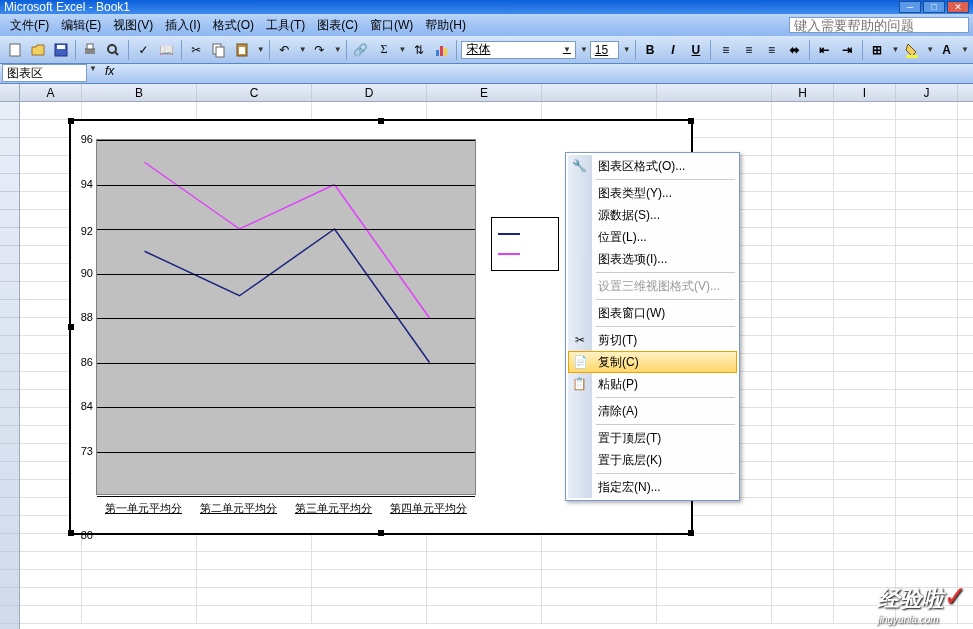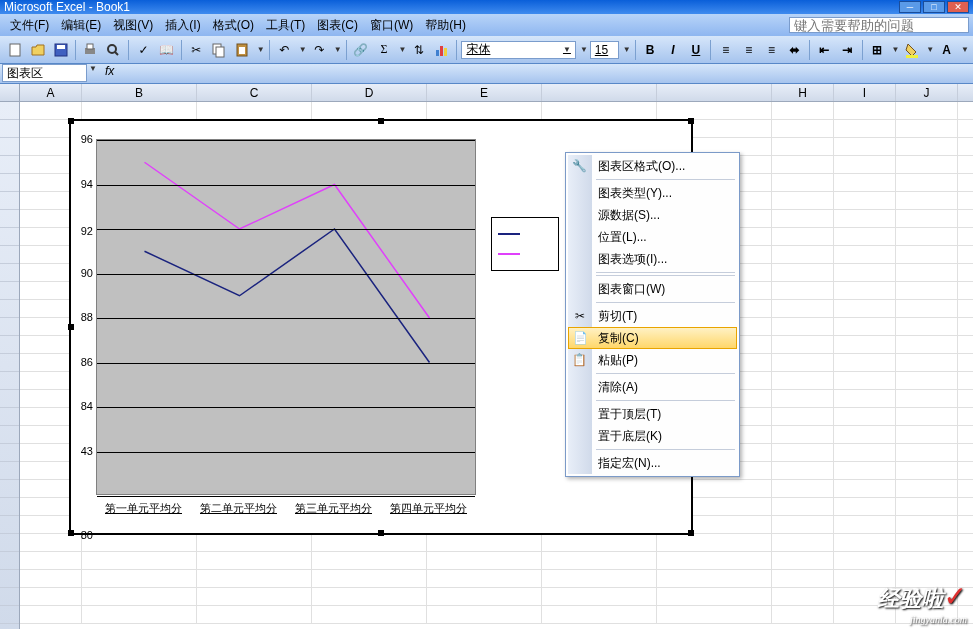--- a/index.html
+++ b/index.html
@@ -54,21 +54,21 @@
 svg.chart-lines { position: absolute; left: 0; top: 0; width: 100%; height: 100%; }
 
 .context-menu { position: absolute; left: 565px; top: 68px; width: 175px; background: #fefefe; border: 1px solid #7b9ac8; box-shadow: 2px 2px 4px rgba(0,0,0,0.3); z-index: 100; padding: 2px; }
 .cm-iconbar { position: absolute; left: 2px; top: 2px; bottom: 2px; width: 24px; background: linear-gradient(to right, #e8eef8, #d0daea); }
 .cm-item { height: 22px; display: flex; align-items: center; padding-left: 30px; position: relative; }
 .cm-item.hover { background: linear-gradient(to bottom, #fff1c4, #ffd76a); border: 1px solid #e8a400; padding-left: 29px; }
 .cm-item.disabled { color: #999; }
 .cm-sep { height: 1px; margin: 2px 2px 2px 28px; background: #c5cddb; }
 .cm-icon { position: absolute; left: 4px; width: 16px; height: 16px; display: flex; align-items: center; justify-content: center; z-index: 2; }
 
-.watermark { position: absolute; right: 6px; bottom: 4px; color: #fff; text-shadow: 1px 1px 2px #000; font-family: Liberation Serif, serif; z-index: 50; text-align: right; }
+.watermark { position: absolute; right: 6px; bottom: 4px; color: #fff; text-shadow: 1px 1px 2px #000; font-family: Liberation Sans, sans-serif; z-index: 50; text-align: left; }
 .watermark .big { font-size: 22px; font-weight: bold; font-style: italic; }
 .watermark .small { font-size: 10px; font-style: italic; }
 .watermark .check { color: #e03030; font-size: 28px; }
 
 .dd-arrow { font-size: 8px; color: #333; margin-left: 2px; }
 </style>
 </head>
 <body>
 
 <div class="titlebar">
@@ -607,21 +607,21 @@
     <div class="sel-handle sh-tr"></div>
     <div class="sel-handle sh-bl"></div>
     <div class="sel-handle sh-br"></div>
     <div class="sel-handle sh-tm"></div>
     <div class="sel-handle sh-bm"></div>
     <div class="sel-handle sh-ml"></div>
     <div class="sel-handle sh-mr"></div>
 
     <div class="y-axis" id="y-axis">
         <div class="y-tick" style="top: 356px; margin-top: 40px;">80</div>
-        <div class="y-tick" style="top: 311.5px;">43</div>
+        <div class="y-tick" style="top: 311.5px;">73</div>
         <div class="y-tick" style="top: 267px;">84</div>
         <div class="y-tick" style="top: 222.5px;">86</div>
         <div class="y-tick" style="top: 178px;">88</div>
         <div class="y-tick" style="top: 133.5px;">90</div>
         <div class="y-tick" style="top: 92px;">92</div>
         <div class="y-tick" style="top: 44.5px; padding-left: 48px;">94</div>
         <div class="y-tick" style="top: 0px;">96</div>
       </div>
     <div class="plot-area" id="plot-area">
       <svg class="chart-lines" id="chart-svg">
@@ -668,20 +668,23 @@
       <div class="cm-item">
         <span>源数据(S)...</span>
       </div>
       <div class="cm-item">
         <span>位置(L)...</span>
       </div>
       <div class="cm-item">
         <span>图表选项(I)...</span>
       </div>
       <div class="cm-sep"></div>
+      <div class="cm-item disabled">
+        <span>设置三维视图格式(V)...</span>
+      </div>
       <div class="cm-sep"></div>
       <div class="cm-item">
         <span>图表窗口(W)</span>
       </div>
       <div class="cm-sep"></div>
       <div class="cm-item">
         <span class="cm-icon">✂</span>
         <span>剪切(T)</span>
       </div>
       <div class="cm-item hover">

